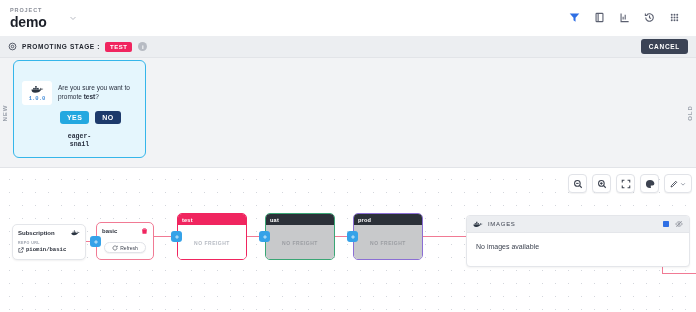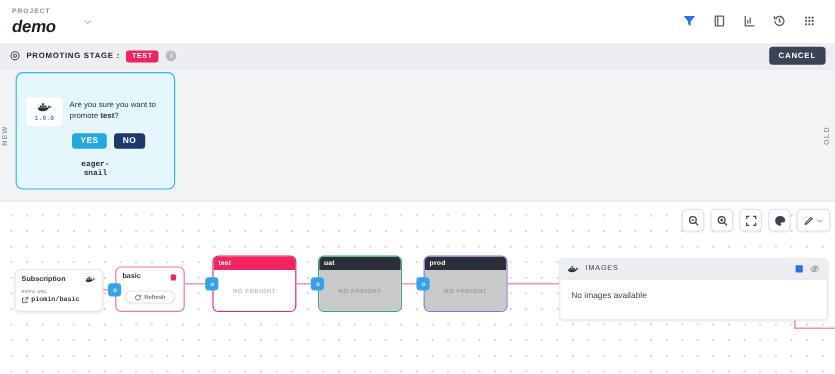--- a/index.html
+++ b/index.html
@@ -15,21 +15,21 @@
   .header {
     position: absolute; left: 0; top: 0; width: 696px; height: 36px;
     background: #ffffff; display: flex; align-items: center;
     padding: 0 10px; border-bottom: 1px solid #ffffff;
   }
   .proj-block { display: flex; flex-direction: column; justify-content: center; }
   .proj-kicker {
     font-size: 5.5px; letter-spacing: .9px; font-weight: 700;
     color: #8b8f99; text-transform: uppercase; line-height: 8px;
   }
-  .proj-name-row { display: flex; gap: 22px; font-style: italic; }
+  .proj-name-row { display: flex; gap: 22px; }
   .proj-name { font-size: 14px; font-weight: 700; color: #1b1f28; line-height: 16px; letter-spacing: -0.2px; }
   .caret { width: 8px; height: 8px; color: #b9bcc4; display: block; }
   .hdr-spacer { flex: 1; }
   .hdr-icons { display: flex; align-items: center; gap: 14px; padding-right: 6px; }
   .hicon { width: 11px; height: 11px; color: #5b6070; display: block; cursor: pointer; }
   .hicon.accent { color: #2f6fe4; }
 
   
   .promo-bar {
     position: absolute; left: 0; top: 36px; width: 696px; height: 22px;

